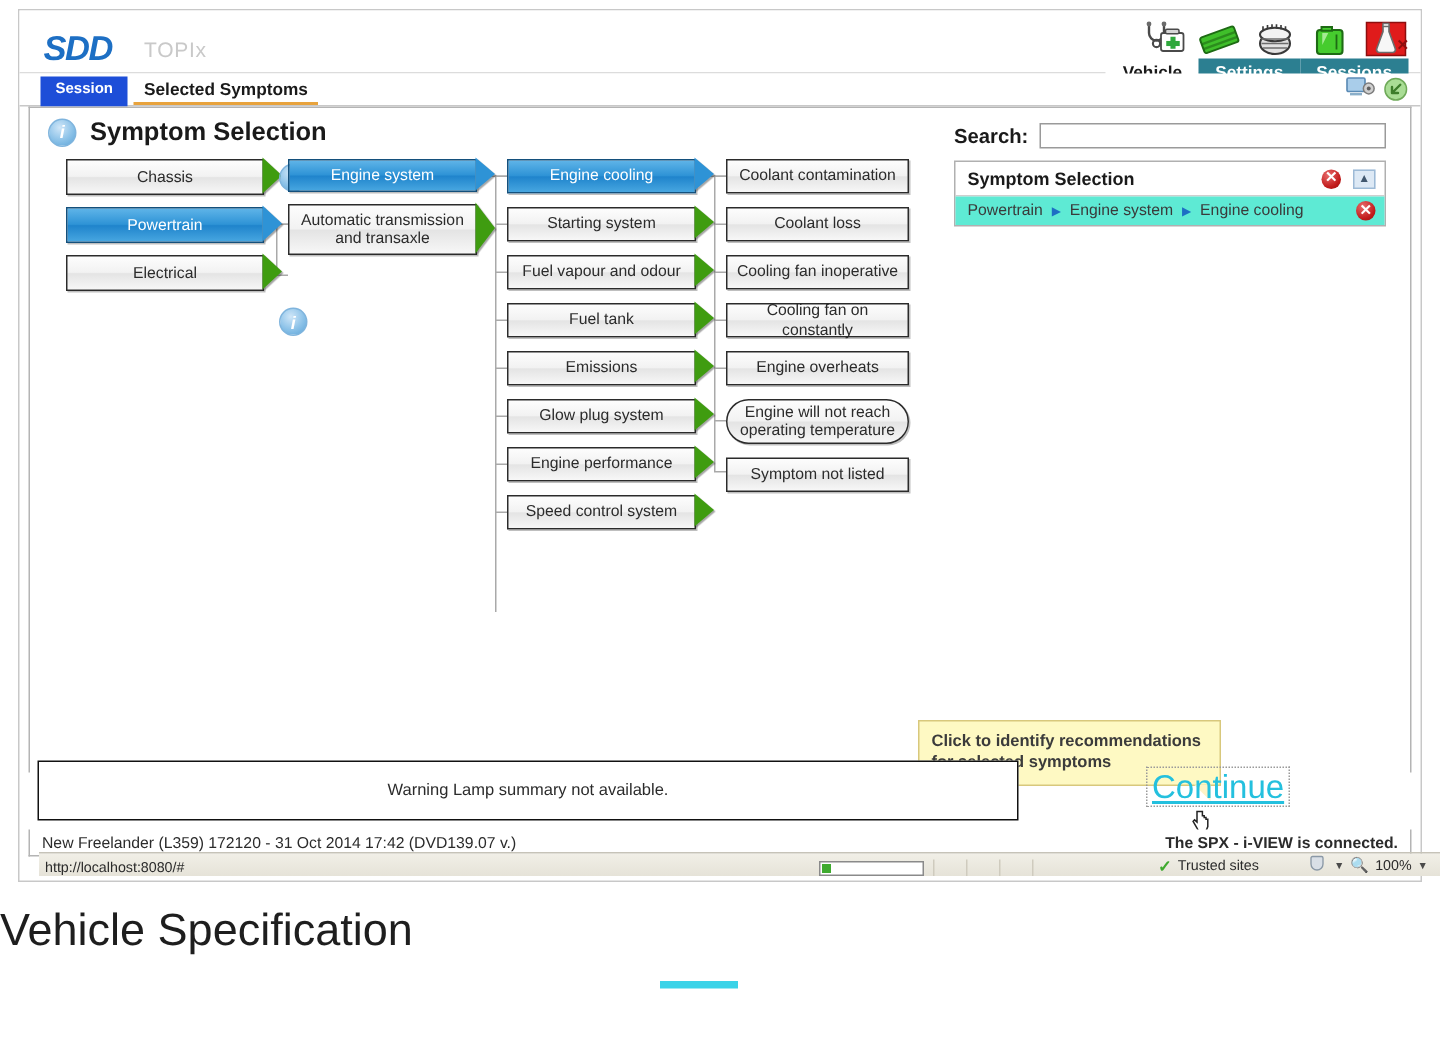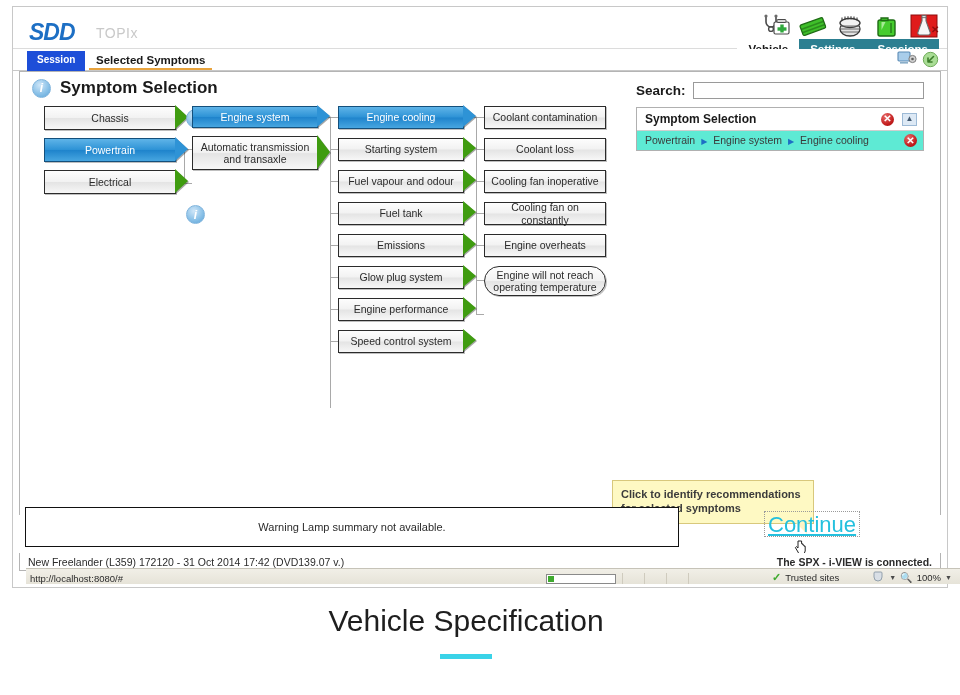--- a/index.html
+++ b/index.html
@@ -322,21 +322,21 @@
   .status-cell { width: 22px; height: 11px; border-left: 1px solid #cfcbbe; }
   .status-trusted { margin-left: 62px; display: flex; align-items: center; gap: 4px; }
   .check-ic { color: #3faa2f; font-size: 11px; font-weight: bold; }
   .status-zoom { margin-left: auto; display: flex; align-items: center; gap: 4px; padding-right: 10px; }
   .zoom-ic { color: #2b6fc4; font-size: 10px; }
   .caret { font-size: 7px; color: #4a4a4a; }
 
   
   .caption {
     position: absolute; left: 0; top: 604px; width: 932px;
-    text-align: center;
+    text-align: left;
   }
   .caption-title {
     font-size: 30px; color: #1e1e1e; font-weight: normal;
     font-family: "Liberation Sans", sans-serif;
   }
   .caption-rule {
     width: 52px; height: 5px; background: #3ad3e8;
     margin: 16px auto 0 auto;
   }
 </style>
@@ -538,20 +538,23 @@
           <span class="node-label">Cooling fan inoperative</span>
         </div>
         <div class="node h1">
           <span class="node-label">Cooling fan on constantly</span>
         </div>
         <div class="node h1">
           <span class="node-label">Engine overheats</span>
         </div>
         <div class="node h2">
           <span class="node-label">Engine will not reach operating temperature</span>
+        </div>
+        <div class="node h1">
+          <span class="node-label">Symptom not listed</span>
         </div>
       </div>
     </div>
 
     <div class="search-panel">
       <div class="search-row">
         <span class="search-label">Search:</span>
         <input class="search-input" type="text" value="" placeholder="" style="">
       </div>
 

